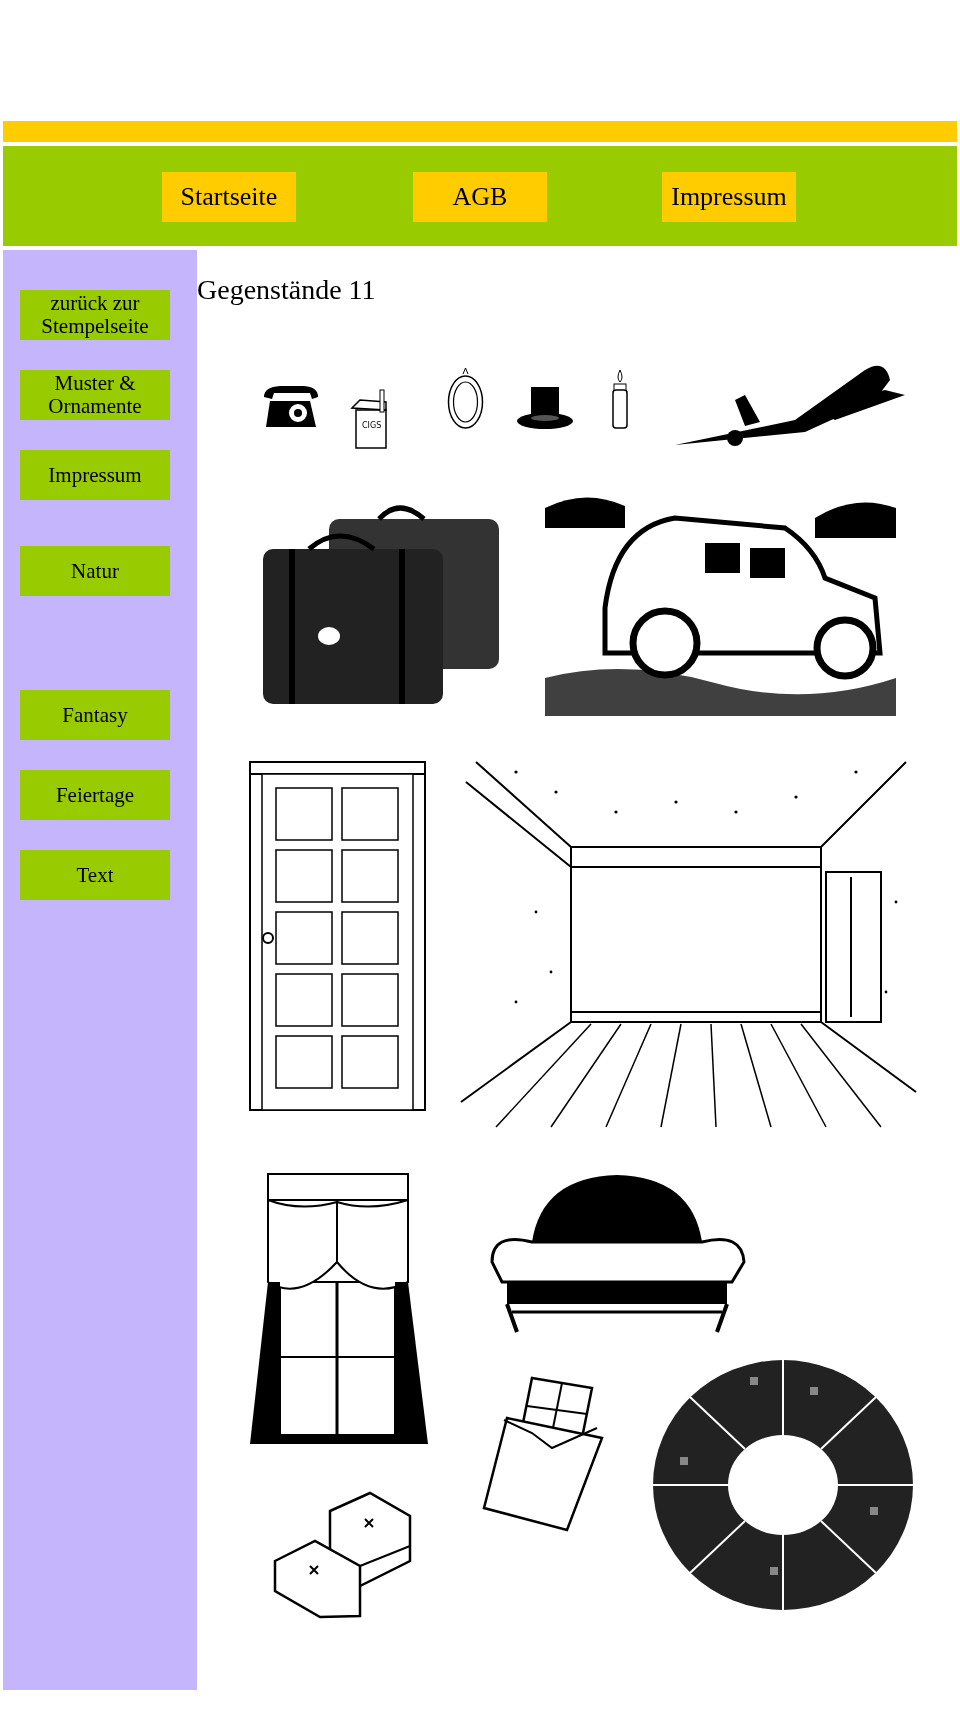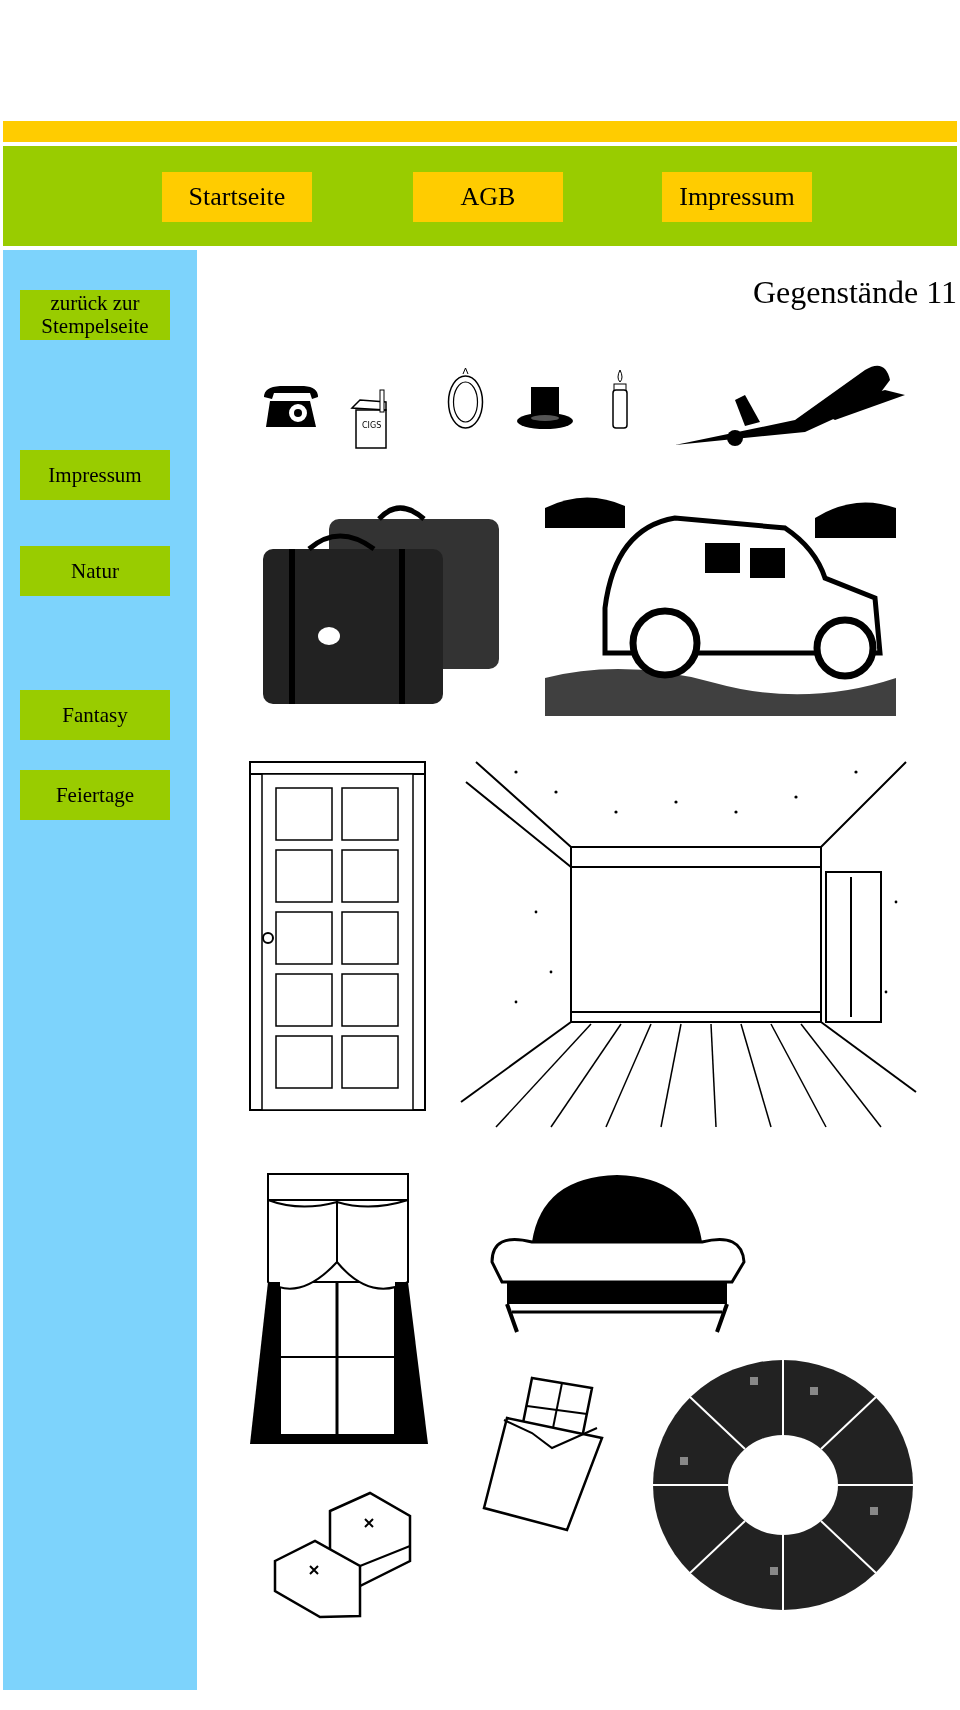--- a/index.html
+++ b/index.html
@@ -1,42 +1,44 @@
 <!DOCTYPE html>
 <html><head>
 <meta charset="utf-8">
 <style>
   html,body{margin:0;padding:0;background:#ffffff;}
   body{width:960px;height:1710px;position:relative;overflow:hidden;font-family:"Liberation Serif","DejaVu Serif",serif;color:#000;}
   .topbar{position:absolute;left:3px;top:121px;width:954px;height:21px;background:#FFCC00;}
   .navbar{position:absolute;left:3px;top:146px;width:954px;height:100px;background:#99CC00;}
-  .navbtn{position:absolute;top:26px;width:150px;height:50px;background:#FFCC00;display:flex;align-items:center;justify-content:center;font-size:26px;text-decoration:none;color:#000;}
-  .sidebar{position:absolute;left:3px;top:250px;width:194px;height:1440px;background:#7dd3fc;}
+  .navbtn{position:absolute;top:26px;width:134px;height:50px;background:#FFCC00;display:flex;align-items:center;justify-content:center;font-size:26px;text-decoration:none;color:#000;}
+  .sidebar{position:absolute;left:3px;top:250px;width:194px;height:1440px;background:#c4b5fd;}
   .sidebtn{position:absolute;left:17px;width:150px;height:50px;background:#99CC00;display:flex;align-items:center;justify-content:center;text-align:center;font-size:21px;line-height:23px;color:#000;}
-  .title{position:absolute;left:197px;width:760px;top:274px;text-align:right;font-size:32px;}
+  .title{position:absolute;left:197px;width:760px;top:274px;text-align:left;font-size:28px;}
   .art{position:absolute;}
   .art svg{width:100%;height:100%;display:block;}
 </style>
 </head>
 <body>
 
 <div class="topbar"></div>
 
 <nav class="navbar">
   <a class="navbtn" style="left:159px">Startseite</a>
   <a class="navbtn" style="left:659px">Impressum</a>
   <a class="navbtn" style="left:410px">AGB</a>
 </nav>
 
 <aside class="sidebar">
   <a class="sidebtn" style="top:40px">zurück zur Stempelseite</a>
+  <a class="sidebtn" style="top:120px">Muster &amp; Ornamente</a>
   <a class="sidebtn" style="top:200px">Impressum</a>
   <a class="sidebtn" style="top:296px">Natur</a>
   <a class="sidebtn" style="top:440px">Fantasy</a>
   <a class="sidebtn" style="top:520px">Feiertage</a>
+  <a class="sidebtn" style="top:600px">Text</a>
 </aside>
 
 <h1 class="title" style="margin:0;font-weight:normal;">Gegenstände 11</h1>
 
 <div class="art" style="left:260px;top:383px;width:62px;height:47px">
   <svg viewBox="0 0 62 47">
       <path d="M4 14 Q4 4 20 3 L44 3 Q58 4 58 14 L52 16 L50 10 L14 10 L12 16 Z" fill="#000"></path>
       <path d="M10 18 L50 18 L56 44 L6 44 Z" fill="#000"></path>
       <circle cx="38" cy="30" r="10" fill="#fff" stroke="#000" stroke-width="2"></circle>
       <circle cx="38" cy="30" r="4" fill="#000"></circle>

